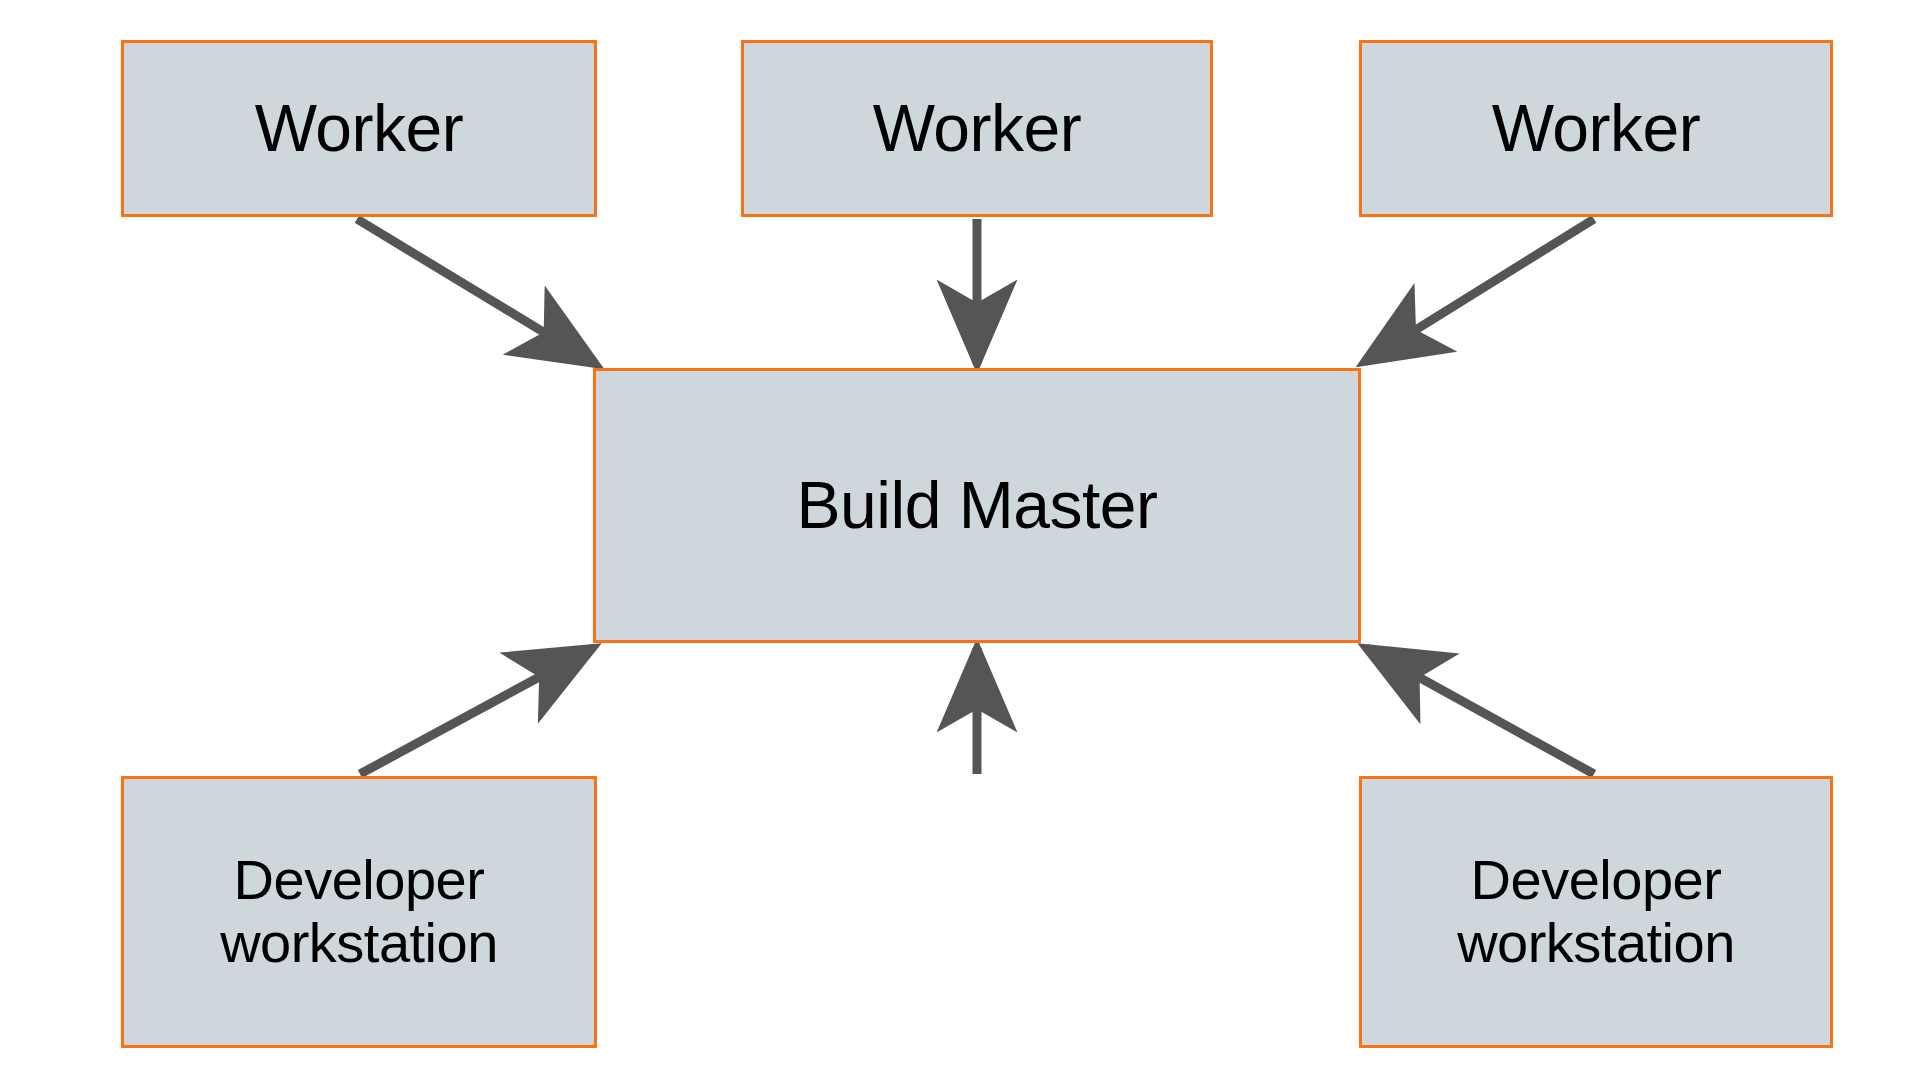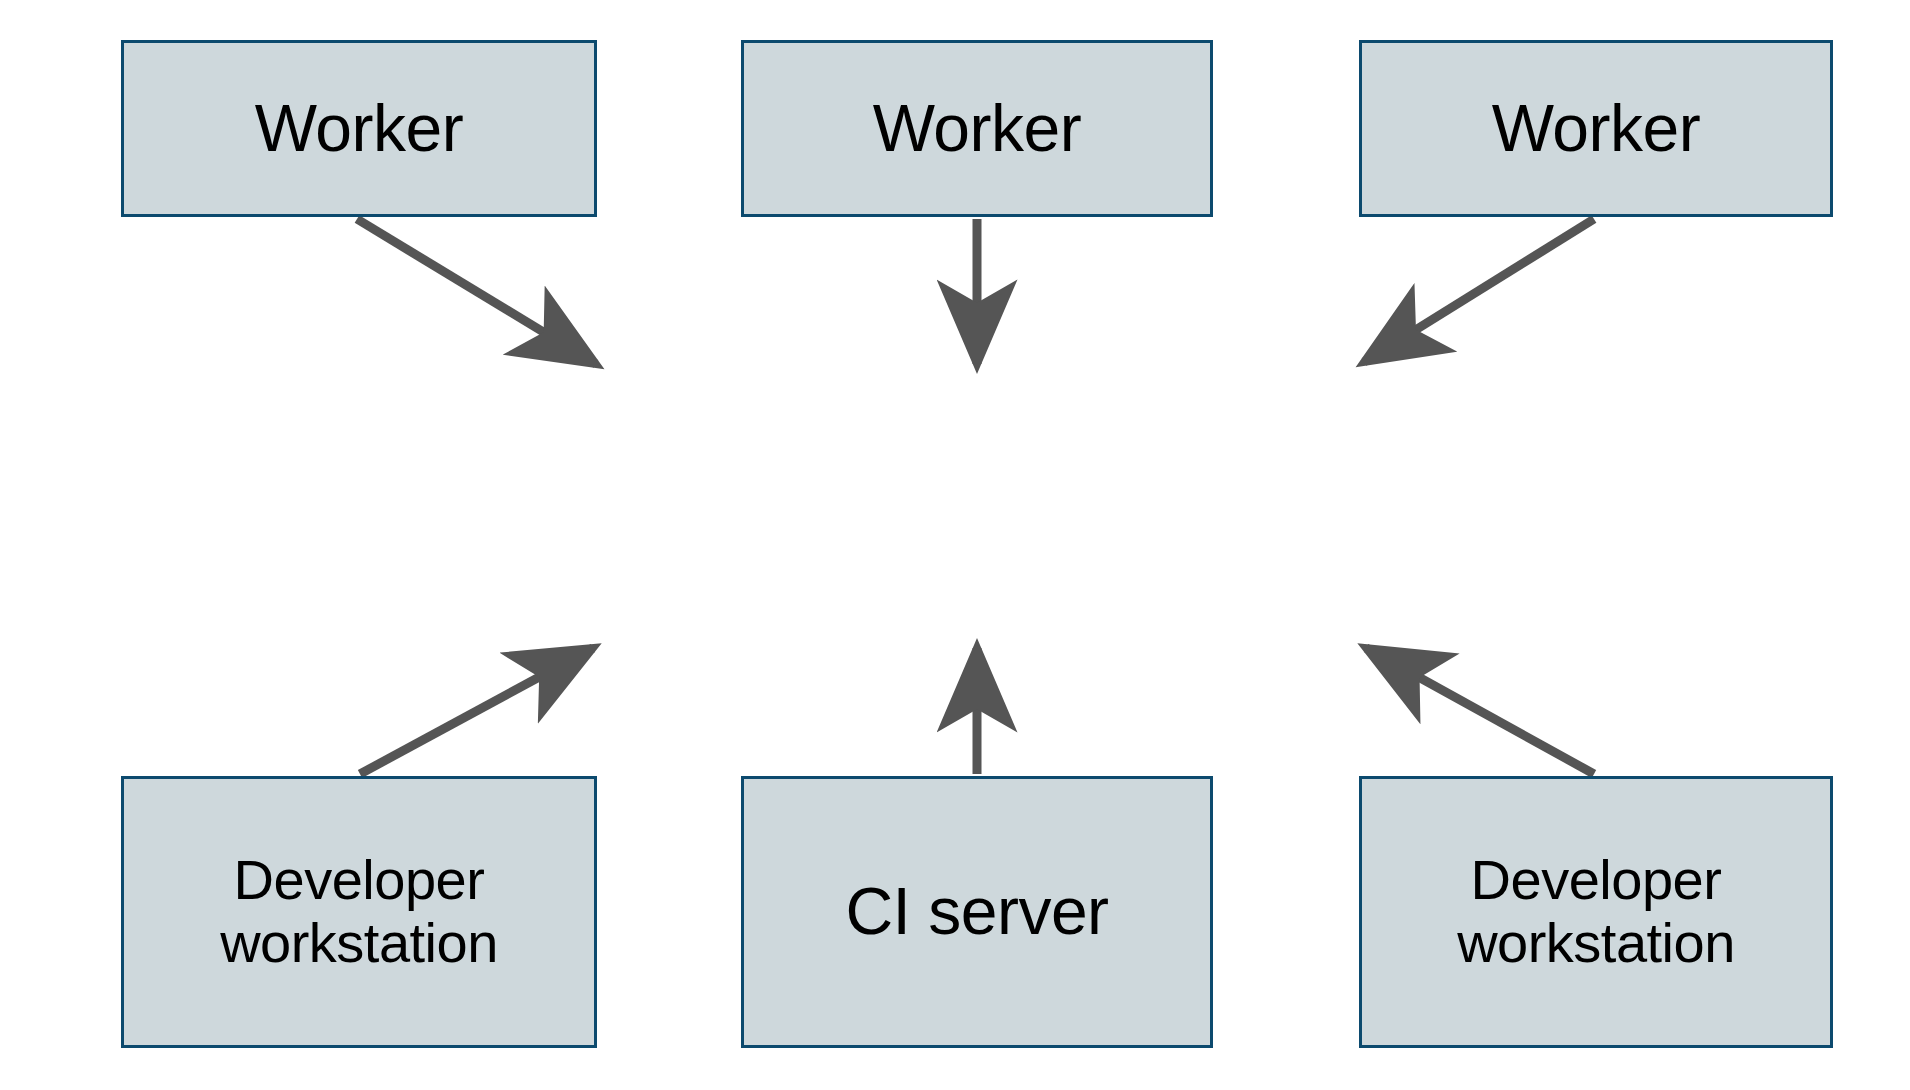--- a/index.html
+++ b/index.html
@@ -23,21 +23,21 @@
     left: 0;
     top: 0;
     width: 1910px;
     height: 1090px;
     pointer-events: none;
   }
   .node {
     position: absolute;
     box-sizing: border-box;
     background: #ced8dc;
-    border: 3px solid #0c4a6e;
+    border: 3px solid #f97316;
     display: flex;
     align-items: center;
     justify-content: center;
     text-align: center;
   }
   .node-label {
     color: #000000;
     font-family: "Liberation Sans", sans-serif;
     font-weight: 400;
     line-height: 1.12;
@@ -88,28 +88,28 @@
   </div>
 
   <div class="node node-worker n-worker-2">
     <span class="node-label">Worker</span>
   </div>
 
   <div class="node node-worker n-worker-3">
     <span class="node-label">Worker</span>
   </div>
 
+  <div class="node node-master n-master">
+    <span class="node-label">Build Master</span>
+  </div>
 
   <div class="node node-dev n-dev-1">
     <span class="node-label">Developer
 workstation</span>
   </div>
 
-  <div class="node node-ci n-ci">
-    <span class="node-label">CI server</span>
-  </div>
 
   <div class="node node-dev n-dev-2">
     <span class="node-label">Developer
 workstation</span>
   </div>
 
 </div>
 
 </body></html>

